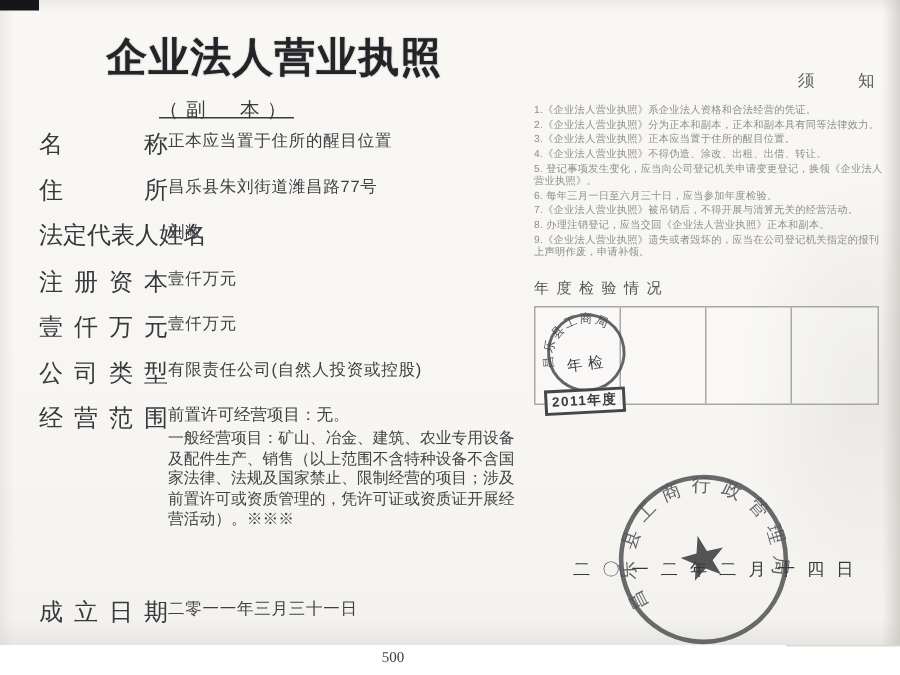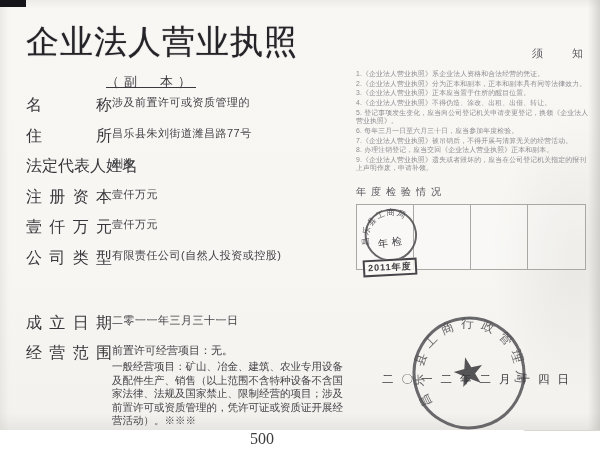--- a/index.html
+++ b/index.html
@@ -13,22 +13,22 @@
         border-bottom:1px solid #d9d7d2;}
   .scan::before{content:"";position:absolute;inset:0;
         background:
           radial-gradient(120px 200px at 96% 60%,rgba(190,188,182,.25),transparent 70%),
           linear-gradient(90deg,rgba(210,208,203,.35) 0%,transparent 1.5%,transparent 98%,rgba(180,178,172,.5) 100%);
         pointer-events:none;}
   .corner-mark{position:absolute;left:0;top:0;width:26px;height:7px;background:#15151a;}
 
   
   .left-col{position:absolute;left:26px;top:20px;width:330px;color:#3d3d3f;}
-  .lic-title{font-size:33px;font-weight:normal;letter-spacing:1px;color:#242428;
-             text-shadow:0 0 1px rgba(40,40,45,.55);white-space:nowrap;}
+  .lic-title{font-size:27px;font-weight:bold;letter-spacing:1px;color:#242428;
+             text-shadow:0 0 1px rgba(40,40,45,.55);white-space:nowrap;margin-left:45px;}
   .lic-subtitle{margin:8px 0 0 80px;font-size:13px;letter-spacing:5px;color:#3a3a3e;text-decoration:underline;}
   .regno-row{margin:7px 0 10px 76px;white-space:nowrap;}
   .regno-label{font-size:11px;color:#47474b;letter-spacing:1px;}
   .regno-value{font-family:"Liberation Serif",serif;font-size:14px;color:#333338;margin-left:8px;letter-spacing:.5px;}
 
   .fields{margin-top:4px;}
   .frow{margin-bottom:9.5px;white-space:nowrap;}
   .flabel{display:inline-block;width:86px;margin-right:0;font-size:16px;color:#38383c;
           text-align:justify;text-align-last:justify;vertical-align:top;letter-spacing:0;font-family:Liberation Serif, serif;}
   .fvalue{display:inline-block;font-size:11px;color:#3f3f43;vertical-align:top;letter-spacing:.5px;}
@@ -58,60 +58,60 @@
                font-size:9px;font-weight:bold;color:#3c3c40;background:rgba(250,249,246,.85);
                transform:rotate(-3deg);letter-spacing:1px;white-space:nowrap;}
 
   
   .big-seal{position:absolute;left:402px;top:312px;width:134px;height:122px;transform:rotate(-14deg);opacity:.88;}
   .issue-date{position:absolute;left:382px;top:372px;font-size:11.5px;letter-spacing:8px;
               color:#38383c;white-space:nowrap;}
 
   
   .caption{position:absolute;left:0;top:430px;width:524px;height:20px;text-align:center;
-           font-family:"Liberation Serif",serif;font-size:16px;color:#3c3c3c;line-height:18px;background:#fff;}
+           font-family:"Liberation Serif",serif;font-size:10px;color:#3c3c3c;line-height:18px;background:#fff;}
 
   svg text{font-family:"Liberation Sans",sans-serif;}
 </style>
 </head>
 <body>
 
 <div class="stage">
 
   <div class="scan">
     <div class="corner-mark"></div>
 
     <div class="left-col">
       <div class="lic-title">企业法人营业执照</div>
       <div class="lic-subtitle">（副　本）</div>
 
       <div class="fields">
         <div class="frow">
-          <span class="flabel">名称</span><span class="fvalue">涉及前置许可或资质管理的</span>
+          <span class="flabel">名称</span><span class="fvalue">正本应当置于住所的醒目位置</span>
         </div>
         <div class="frow">
           <span class="flabel">住所</span><span class="fvalue">昌乐县朱刘街道潍昌路77号</span>
         </div>
         <div class="frow">
           <span class="flabel">法定代表人姓名</span><span class="fvalue">刘敞</span>
         </div>
         <div class="frow">
           <span class="flabel">注册资本</span><span class="fvalue">壹仟万元</span>
         </div>
         <div class="frow">
           <span class="flabel">壹仟万元</span><span class="fvalue">壹仟万元</span>
         </div>
         <div class="frow">
           <span class="flabel">公司类型</span><span class="fvalue">有限责任公司(自然人投资或控股)</span>
         </div>
+        <div class="frow frow-scope">
+          <span class="flabel">经营范围</span><span class="fvalue"><span class="scope-line1" style="display:block;">前置许可经营项目：无。</span><span class="scope-line2" style="display:block;">一般经营项目：矿山、冶金、建筑、农业专用设备及配件生产、销售（以上范围不含特种设备不含国家法律、法规及国家禁止、限制经营的项目；涉及前置许可或资质管理的，凭许可证或资质证开展经营活动）。※※※</span></span>
+        </div>
         <div class="frow gap-top">
           <span class="flabel">成立日期</span><span class="fvalue">二零一一年三月三十一日</span>
-        </div>
-        <div class="frow frow-scope">
-          <span class="flabel">经营范围</span><span class="fvalue"><span class="scope-line1" style="display:block;">前置许可经营项目：无。</span><span class="scope-line2" style="display:block;">一般经营项目：矿山、冶金、建筑、农业专用设备及配件生产、销售（以上范围不含特种设备不含国家法律、法规及国家禁止、限制经营的项目；涉及前置许可或资质管理的，凭许可证或资质证开展经营活动）。※※※</span></span>
         </div>
         <div class="frow">
           <span class="flabel">营业期限</span><span class="fvalue">2011年03月31日 至 2031年03月31日</span>
         </div>
       </div>
     </div>
 
     <div class="notice-heading">须　知</div>
     <div class="notice-list">
         <div>1.《企业法人营业执照》系企业法人资格和合法经营的凭证。</div>

